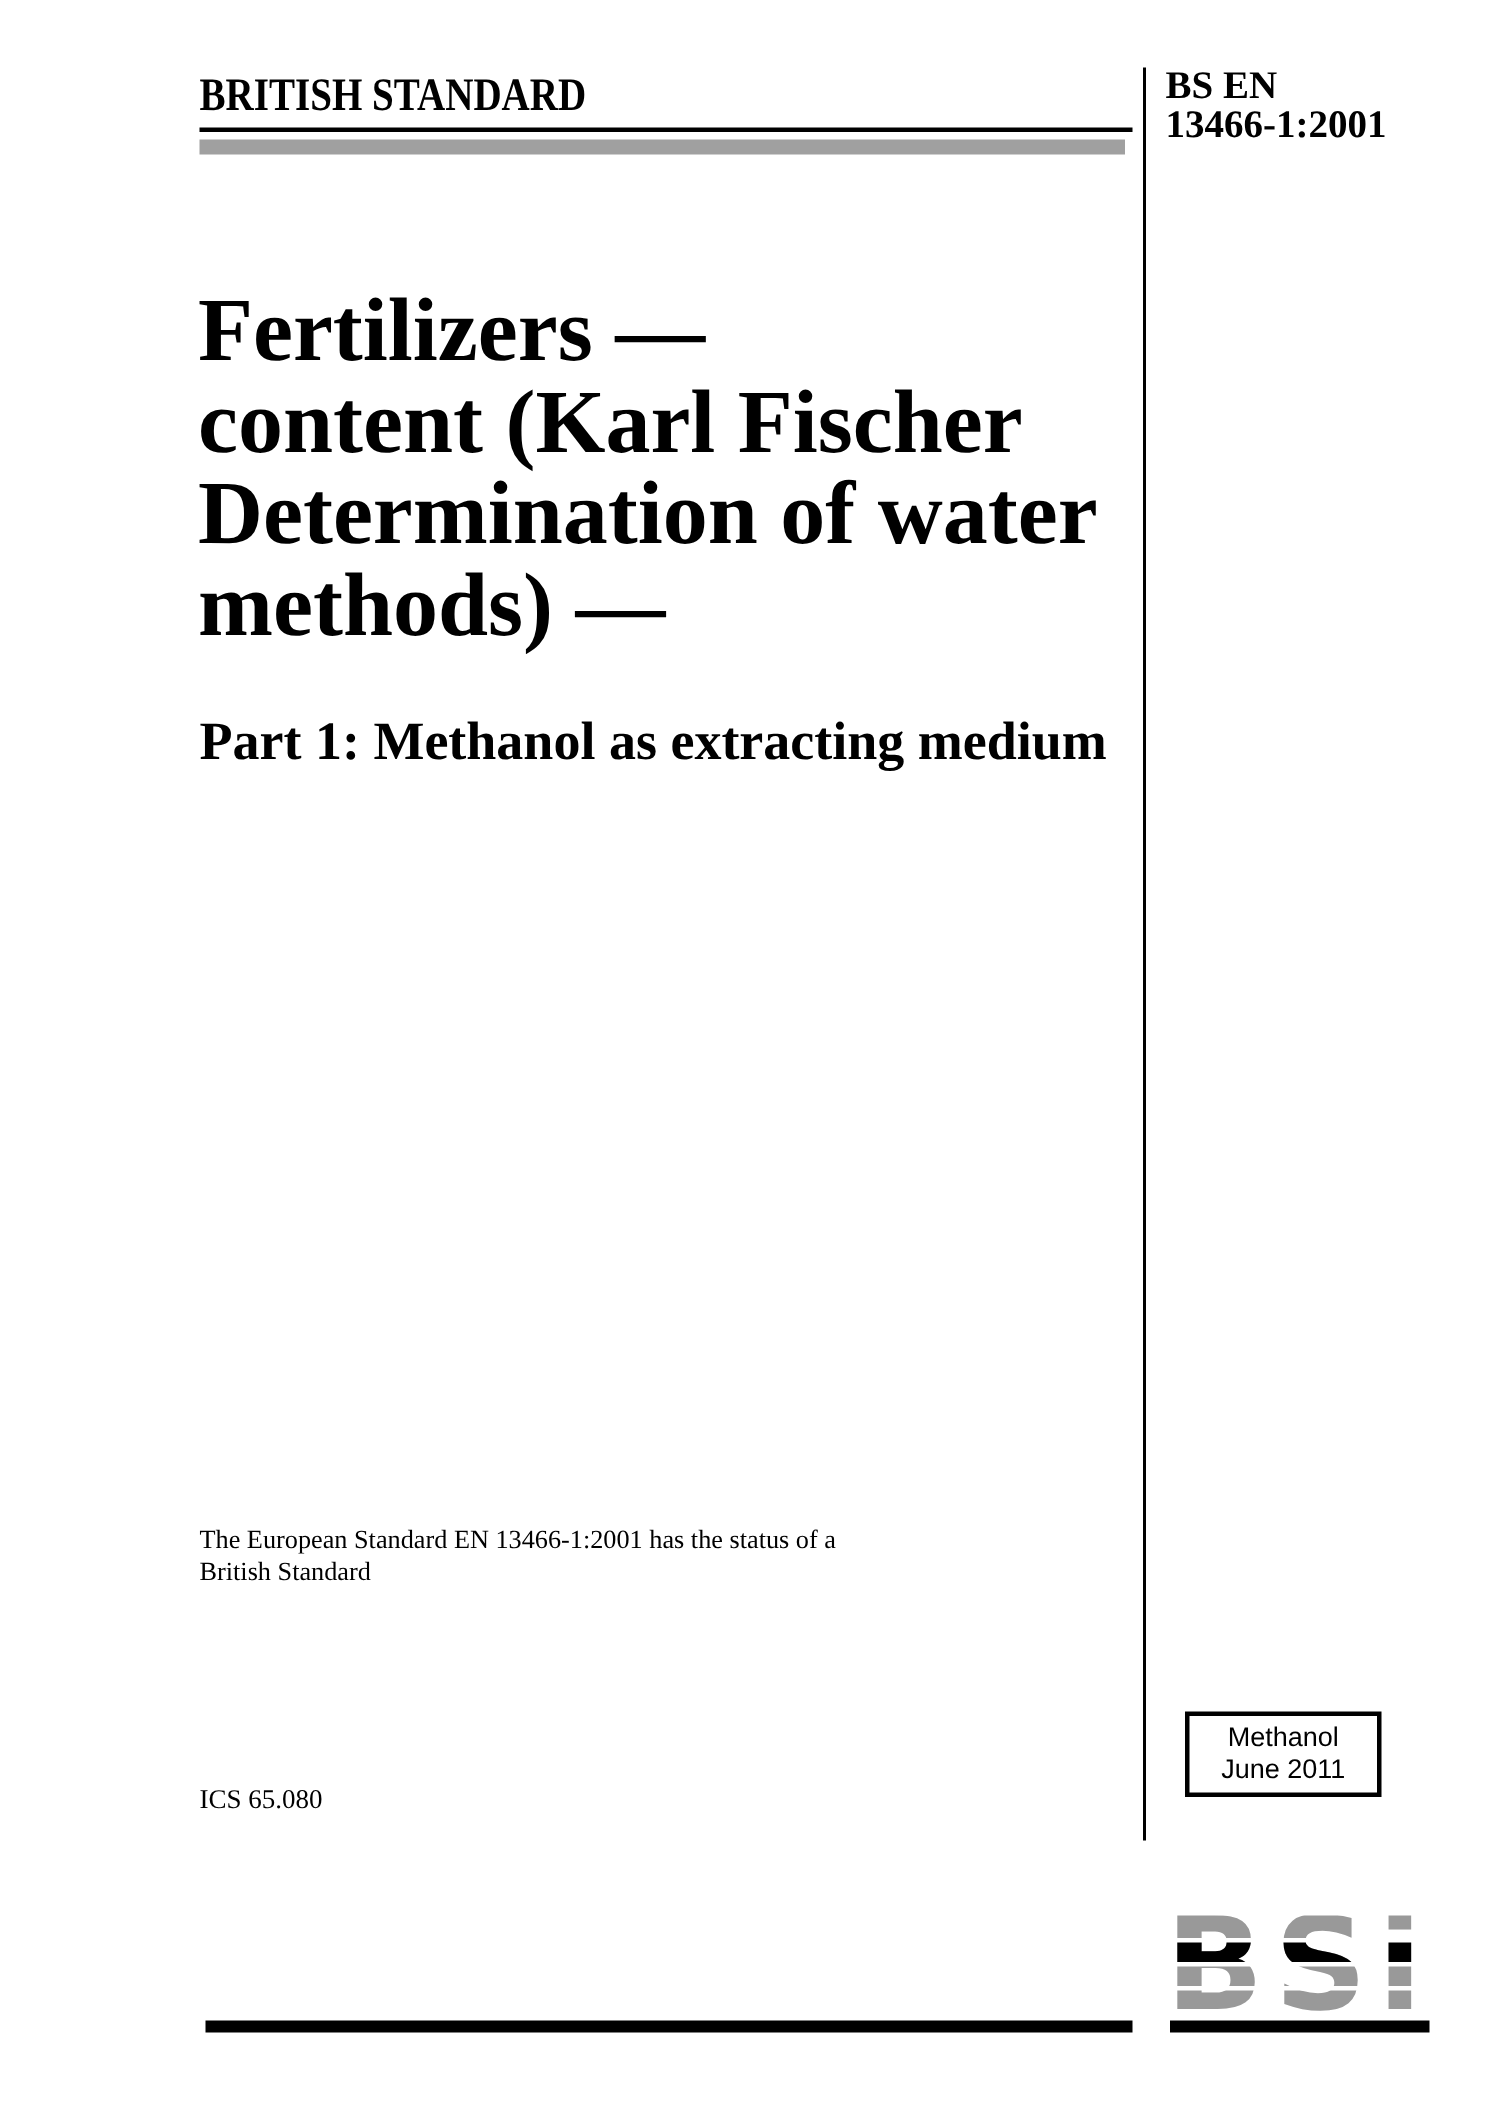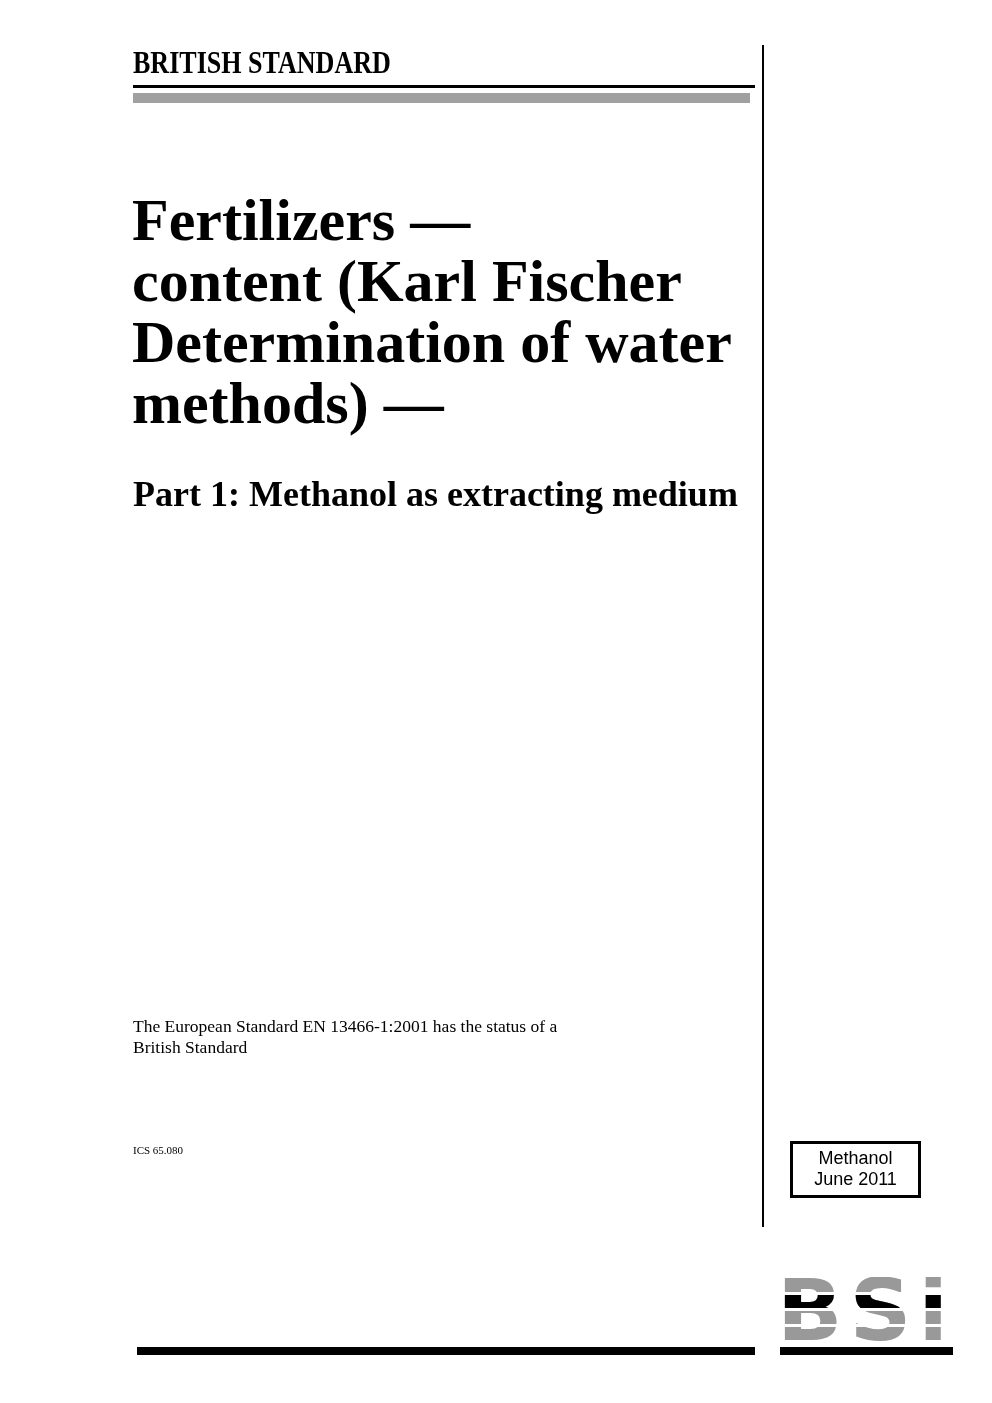--- a/index.html
+++ b/index.html
@@ -51,22 +51,22 @@
     font-size: 36px; font-weight: bold; white-space: nowrap;
   }
   
   .status-note {
     position: absolute; left: 133px; top: 1016px;
     font-size: 17.5px; line-height: 21px; white-space: nowrap;
   }
   .status-note span { display: block; }
   
   .ics-code {
-    position: absolute; left: 133px; top: 1144px;
-    font-size: 11px; white-space: nowrap;
+    position: absolute; left: 133px; top: 1189px;
+    font-size: 18px; white-space: nowrap;
   }
   
   .confirmed-box {
     position: absolute; left: 790px; top: 1141px;
     width: 125px; height: 47px;
     border: 3px solid #000;
     font-family: "Liberation Sans", sans-serif;
     font-size: 18px; line-height: 21px;
     text-align: center; padding-top: 4px;
   }
@@ -111,20 +111,24 @@
 <body>
 
 <div class="page">
 
   <div class="masthead-title">BRITISH STANDARD</div>
   <div class="masthead-rule"></div>
   <div class="masthead-graybar" style="background: rgb(160, 160, 160);"></div>
 
   <div class="vertical-rule"></div>
 
+  <div class="std-ref">
+    <span>BS EN</span>
+    <span>13466-1:2001</span>
+  </div>
 
   <div class="doc-title">
     <span>Fertilizers —</span>
     <span>content (Karl Fischer</span>
     <span>Determination of water</span>
     <span>methods) —</span>
   </div>
 
   <div class="doc-subtitle">Part 1: Methanol as extracting medium</div>
 

